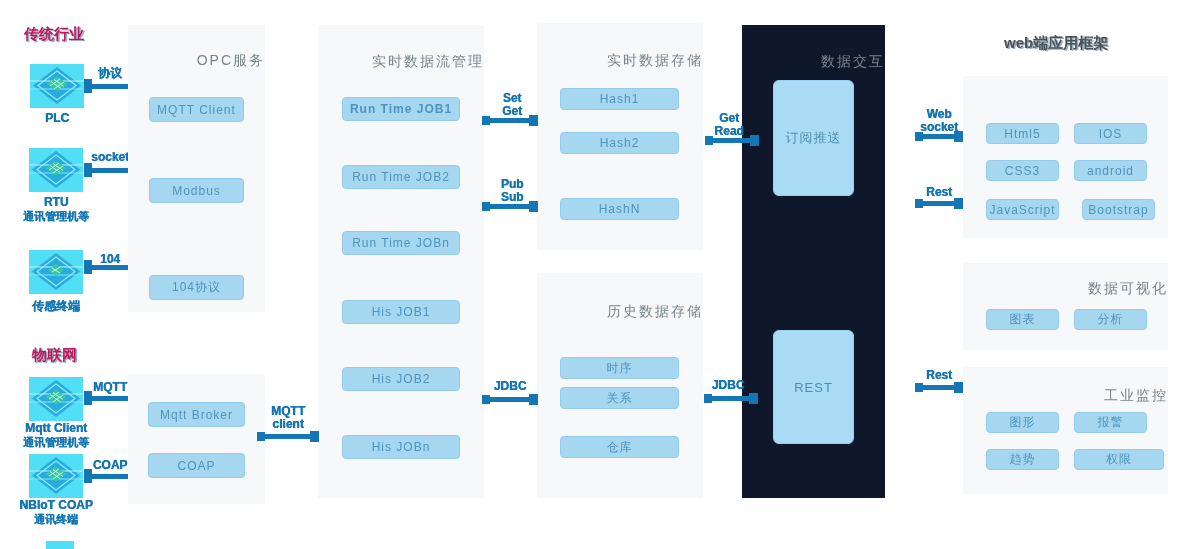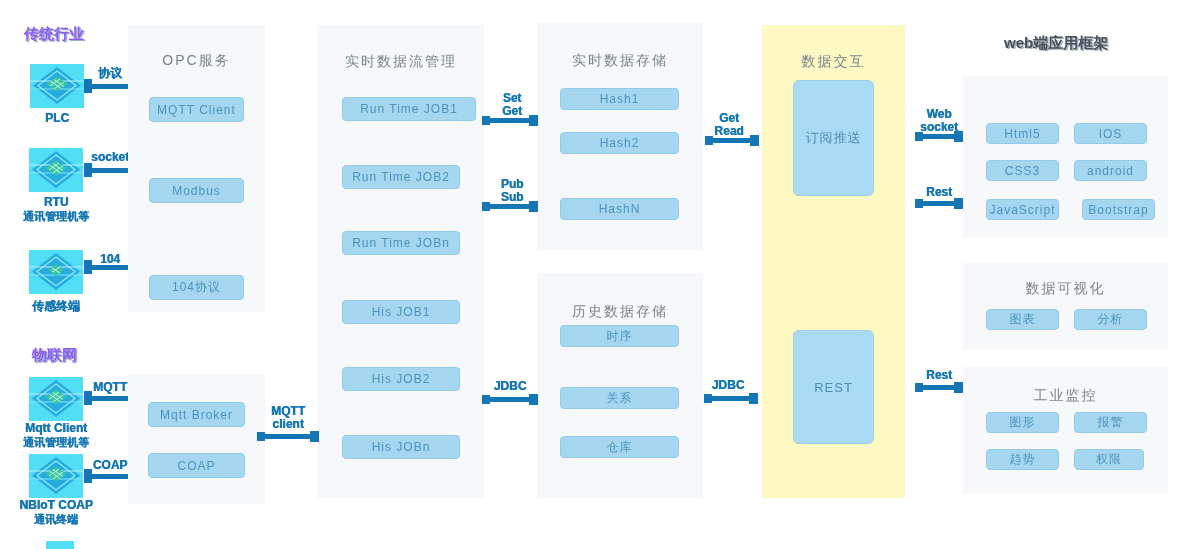--- a/index.html
+++ b/index.html
@@ -1,21 +1,21 @@
 <!DOCTYPE html>
 <html><head>
 <meta charset="utf-8">
 <style>
   html,body{margin:0;padding:0;background:#fff;}
   .stage{position:relative;width:1190px;height:549px;background:#ffffff;overflow:hidden;
          font-family:"Liberation Sans","DejaVu Sans",sans-serif;}
-  .heading{position:absolute;font-size:15px;font-weight:700;color:#8b5cf6;
+  .heading{position:absolute;font-size:15px;font-weight:700;color:#be185d;
            text-shadow:1.5px 1px 0 rgba(31,80,120,.45);white-space:nowrap;}
   .panel{position:absolute;background:#f7f8f9;}
-  .panel-title{position:absolute;left:0;width:100%;text-align:center;color:#78858c;
+  .panel-title{position:absolute;left:0;width:100%;text-align:right;color:#78858c;
                font-size:14px;letter-spacing:2px;white-space:nowrap;}
   .chip{position:absolute;background:#a6d7f0;border:1px solid #93ccea;border-radius:4px;
         color:#4f93bd;font-size:12px;display:flex;align-items:center;justify-content:center;
         box-sizing:border-box;letter-spacing:1px;white-space:nowrap;}
   .bigbox{position:absolute;background:#a9dcf4;border:1px solid #96d1ef;border-radius:6px;
           color:#4f8cae;font-size:13px;display:flex;align-items:center;justify-content:center;
           box-sizing:border-box;letter-spacing:1px;}
   .bar{position:absolute;height:5px;background:#1476b4;}
   .bar::before{content:"";position:absolute;left:-1px;top:-2px;width:8px;height:9px;background:#1476b4;}
   .bar::after{content:"";position:absolute;right:-1px;top:-3px;width:9px;height:11px;background:#1476b4;}
@@ -114,43 +114,43 @@
     <div class="chip" style="left:21px;top:250px;width:95px;height:25px;">104协议</div>
   </div>
 
   <div class="panel" style="left:128px;top:374px;width:137px;height:130px;">
     <div class="chip" style="left:20px;top:28px;width:97px;height:25px;">Mqtt Broker</div>
     <div class="chip" style="left:20px;top:79px;width:97px;height:25px;">COAP</div>
   </div>
 
   <div class="panel" style="left:318px;top:25px;width:166px;height:473px;">
     <div class="panel-title" style="top:28px;">实时数据流管理</div>
-    <div class="chip" style="left:24px;top:72px;width:134px;height:24px;">Run Time JOB1</div>
+    <div class="chip" style="left:24px;top:72px;width:118px;height:24px;font-weight:bold;">Run Time JOB1</div>
     <div class="chip" style="left:24px;top:140px;width:118px;height:24px;">Run Time JOB2</div>
     <div class="chip" style="left:24px;top:206px;width:118px;height:24px;">Run Time JOBn</div>
     <div class="chip" style="left:24px;top:275px;width:118px;height:24px;">His JOB1</div>
     <div class="chip" style="left:24px;top:342px;width:118px;height:24px;">His JOB2</div>
     <div class="chip" style="left:24px;top:410px;width:118px;height:24px;">His JOBn</div>
   </div>
 
   <div class="panel" style="left:537px;top:23px;width:166px;height:227px;">
     <div class="panel-title" style="top:29px;">实时数据存储</div>
     <div class="chip" style="left:23px;top:65px;width:119px;height:22px;">Hash1</div>
     <div class="chip" style="left:23px;top:109px;width:119px;height:22px;">Hash2</div>
     <div class="chip" style="left:23px;top:175px;width:119px;height:22px;">HashN</div>
   </div>
 
   <div class="panel" style="left:537px;top:273px;width:166px;height:225px;">
     <div class="panel-title" style="top:30px;">历史数据存储</div>
-    <div class="chip" style="left:23px;top:52px;width:119px;height:22px;">时序</div>
+    <div class="chip" style="left:23px;top:84px;width:119px;height:22px;">时序</div>
     <div class="chip" style="left:23px;top:114px;width:119px;height:22px;">关系</div>
     <div class="chip" style="left:23px;top:163px;width:119px;height:22px;">仓库</div>
   </div>
 
-  <div class="panel" style="left:762px;top:25px;width:143px;height:473px;background:#fef9c3;">
+  <div class="panel" style="left:742px;top:25px;width:143px;height:473px;background:#0f172a;">
     <div class="panel-title" style="top:28px;">数据交互</div>
     <div class="bigbox" style="left:31px;top:55px;width:81px;height:116px;">订阅推送</div>
     <div class="bigbox" style="left:31px;top:305px;width:81px;height:114px;">REST</div>
   </div>
 
   <div class="panel" style="left:963px;top:76px;width:205px;height:162px;">
     <div class="chip" style="left:23px;top:47px;width:73px;height:21px;">Html5</div>
     <div class="chip" style="left:111px;top:47px;width:73px;height:21px;">IOS</div>
     <div class="chip" style="left:23px;top:84px;width:73px;height:21px;">CSS3</div>
     <div class="chip" style="left:111px;top:84px;width:73px;height:21px;">android</div>
@@ -162,21 +162,21 @@
     <div class="panel-title" style="top:17px;">数据可视化</div>
     <div class="chip" style="left:23px;top:46px;width:73px;height:21px;">图表</div>
     <div class="chip" style="left:111px;top:46px;width:73px;height:21px;">分析</div>
   </div>
 
   <div class="panel" style="left:963px;top:367px;width:205px;height:127px;">
     <div class="panel-title" style="top:20px;">工业监控</div>
     <div class="chip" style="left:23px;top:45px;width:73px;height:21px;">图形</div>
     <div class="chip" style="left:111px;top:45px;width:73px;height:21px;">报警</div>
     <div class="chip" style="left:23px;top:82px;width:73px;height:21px;">趋势</div>
-    <div class="chip" style="left:111px;top:82px;width:70px;height:21px;">权限</div>
+    <div class="chip" style="left:111px;top:82px;width:90px;height:21px;">权限</div>
   </div>
 
   <div class="conn-label" style="left:492px;top:92px;width:40px;">
     <div>Set</div>
     <div>Get</div>
   </div>
   <div class="bar" style="left:483px;top:118px;width:54px;"></div>
 
   <div class="conn-label" style="left:492px;top:178px;width:40px;">
     <div>Pub</div>

